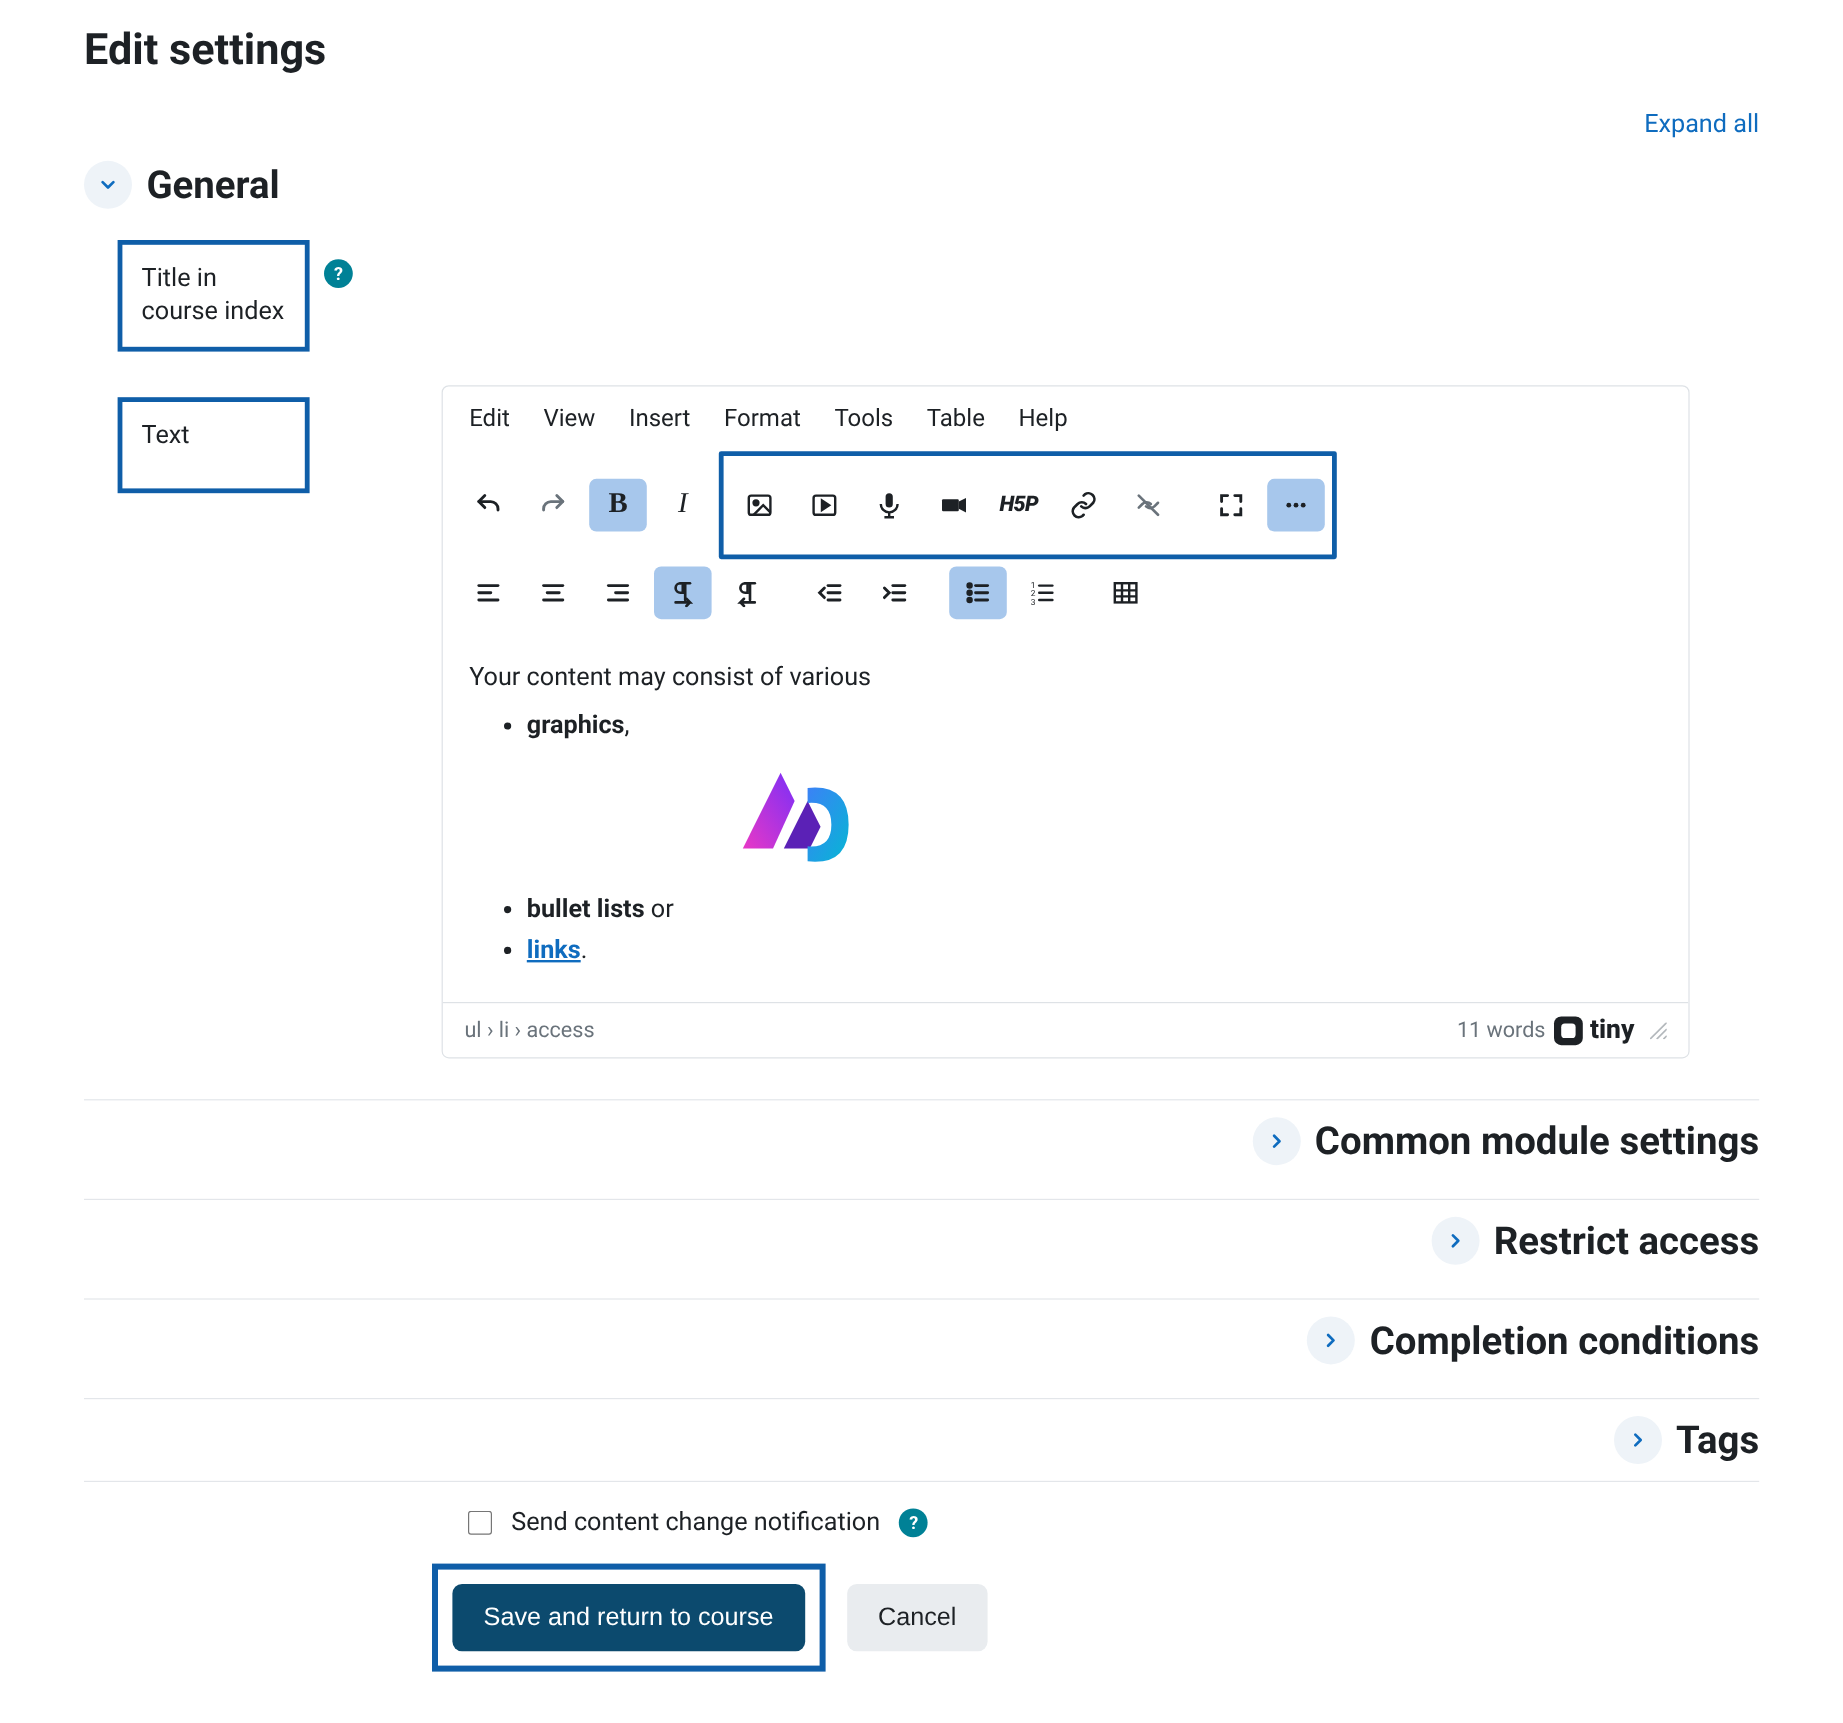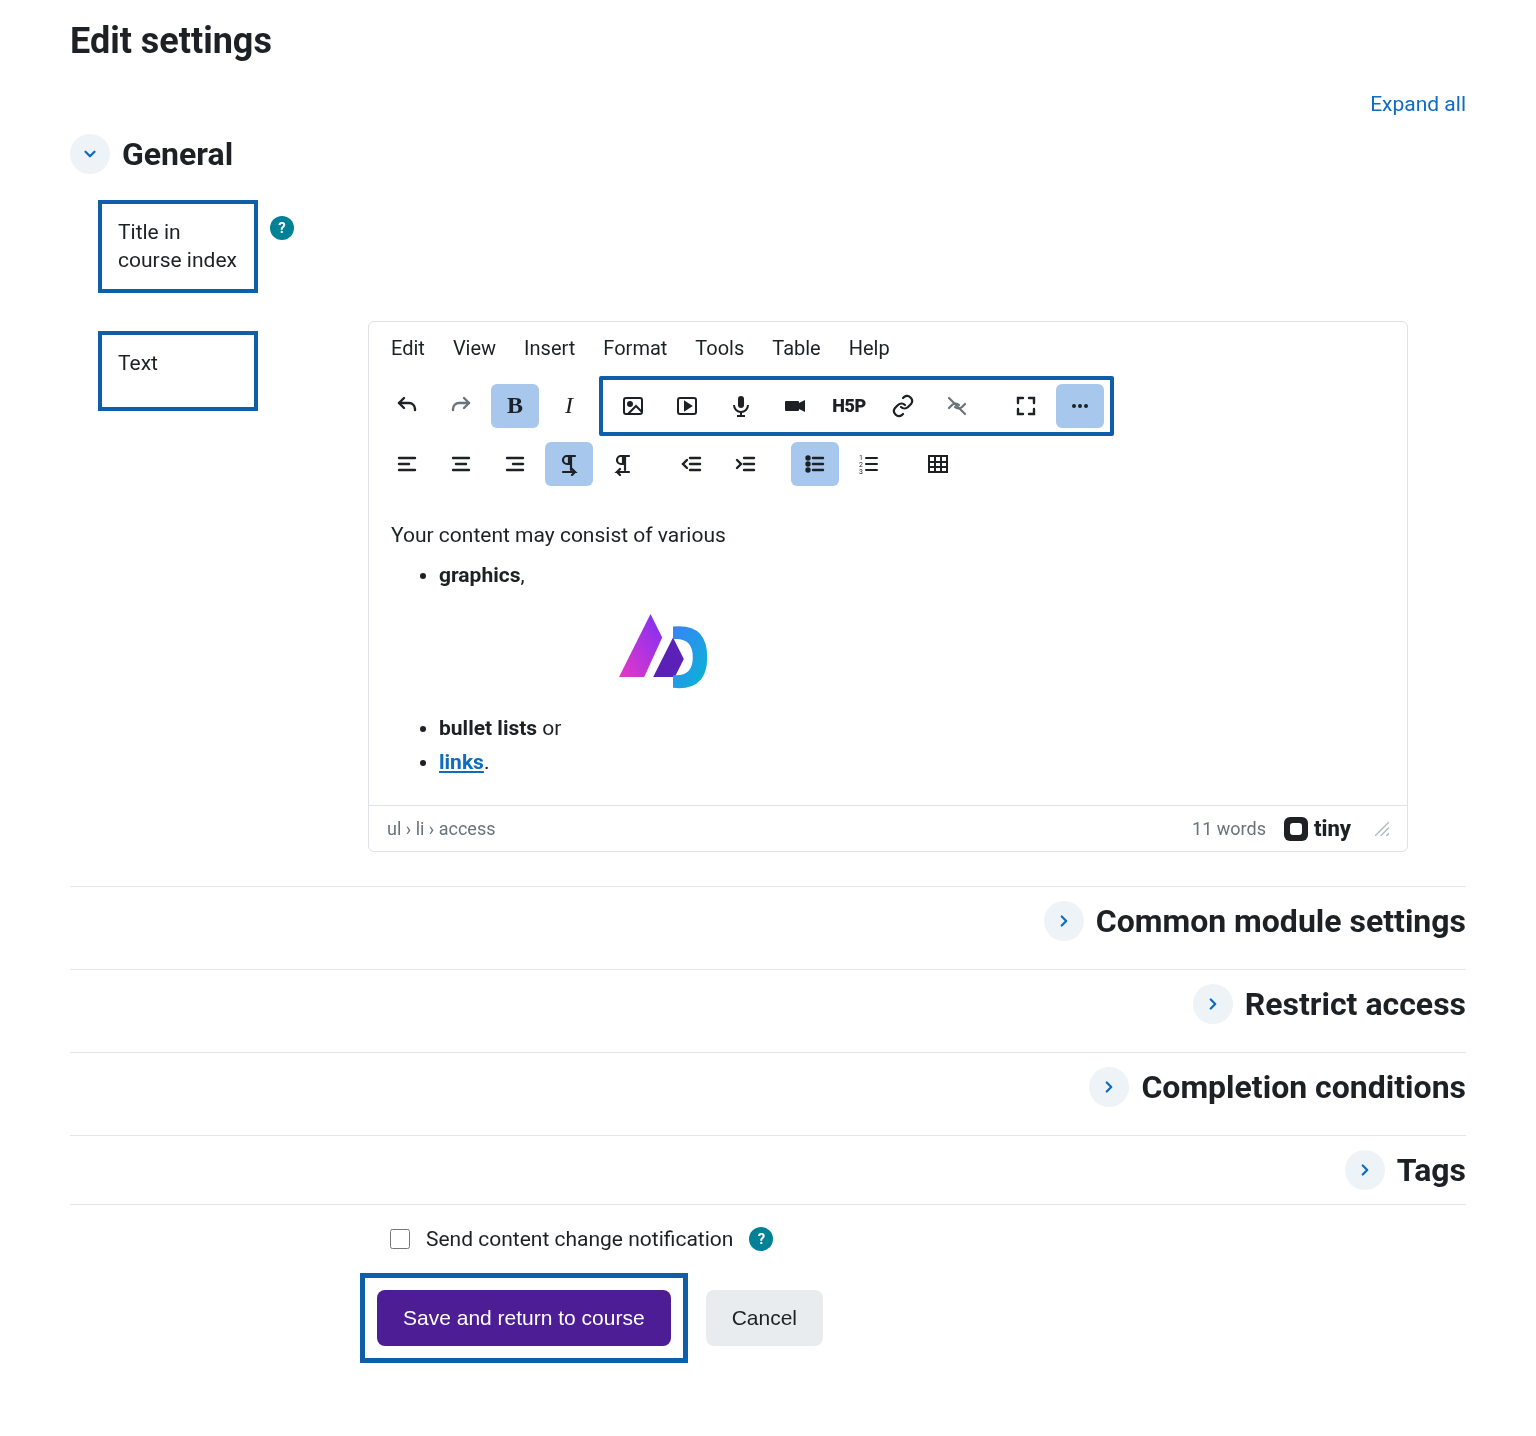--- a/index.html
+++ b/index.html
@@ -44,38 +44,38 @@
   .menubar span { cursor: pointer; }
   .toolbar { padding: 6px 14px 10px; }
   .tb-row { display: flex; align-items: center; gap: 6px; flex-wrap: wrap; margin-bottom: 6px; }
   .tb-btn {
     width: 48px; height: 44px; border-radius: 6px; display: flex; align-items: center; justify-content: center;
     cursor: pointer; color: #1d2125;
   }
   .tb-btn.active { background: #a7c7ec; }
   .tb-btn svg { width: 24px; height: 24px; }
   .tb-sep { width: 1px; height: 30px; background: transparent; margin: 0 4px; }
-  .media-box { border: 4px solid #0f5ea8; border-radius: 2px; padding: 4px 6px; display: flex; align-items: center; gap: 6px; }
+  .media-box { border: 4px solid #0f5ea8; border-radius: 2px; padding: 19px 6px; display: flex; align-items: center; gap: 6px; font-style: italic; }
   .bold-letter { font-weight: 900; font-size: 24px; font-family: Georgia, serif; }
   .italic-letter { font-style: italic; font-size: 24px; font-family: Georgia, serif; }
   .h5p-text { font-weight: 900; font-size: 18px; letter-spacing: -0.5px; }
   .editor-content {
     padding: 18px 22px 24px; font-size: 21px; line-height: 1.45; min-height: 220px;
   }
   .editor-content ul { padding-left: 48px; margin-top: 10px; }
   .editor-content li { margin-bottom: 4px; }
   .logo-row { display: flex; align-items: center; gap: 22px; padding: 14px 0 14px 170px; }
   .logo-mark { width: 110px; height: 90px; }
   .logo-text { font-size: 28px; font-weight: 700; line-height: 1.1; color: #1f2326; }
   .link-text { color: #0f6cbf; text-decoration: underline; cursor: pointer; }
   .statusbar {
     display: flex; align-items: center; justify-content: space-between;
     border-top: 1px solid #dee2e6; padding: 10px 18px; font-size: 18px; color: #6a737b;
   }
-  .status-right { display: flex; align-items: center; gap: 18px; }
+  .status-right { display: flex; align-items: center; gap: 7px; }
   .tiny-badge {
     display: inline-flex; align-items: center; gap: 6px; font-weight: 800; color: #1d2125; font-size: 22px;
   }
   .tiny-logo {
     width: 24px; height: 24px; background: #1d2125; border-radius: 6px; position: relative;
   }
   .tiny-logo::after {
     content: ""; position: absolute; inset: 6px; background: #fff; border-radius: 3px;
   }
   .resize-grip { width: 14px; height: 14px; margin-left: 6px; opacity: 0.5; }
@@ -86,21 +86,21 @@
   hr.divider { border: none; border-top: 1px solid #e3e6ea; }
   .notify-row {
     display: flex; align-items: center; gap: 16px; padding: 22px 0 22px 320px; font-size: 21px;
   }
   .notify-row input[type=checkbox] { width: 20px; height: 20px; }
   .actions-row { display: flex; gap: 18px; padding-left: 290px; align-items: center; }
   .save-box { border: 5px solid #0f5ea8; padding: 12px; display: inline-block; }
   .btn {
     border: none; border-radius: 8px; padding: 16px 26px; font-size: 21px; cursor: pointer;
   }
-  .btn-primary { background: #4c1d95; color: #fff; }
+  .btn-primary { background: #0c4a6e; color: #fff; }
   .btn-secondary { background: #e9ecef; color: #1d2125; }
   .icon-muted { color: #6a737b; }
 </style>
 </head>
 <body>
 
 <h1 class="page-title">Edit settings</h1>
 
 <div class="expand-row">
   <span class="expand-link">Expand all</span>

